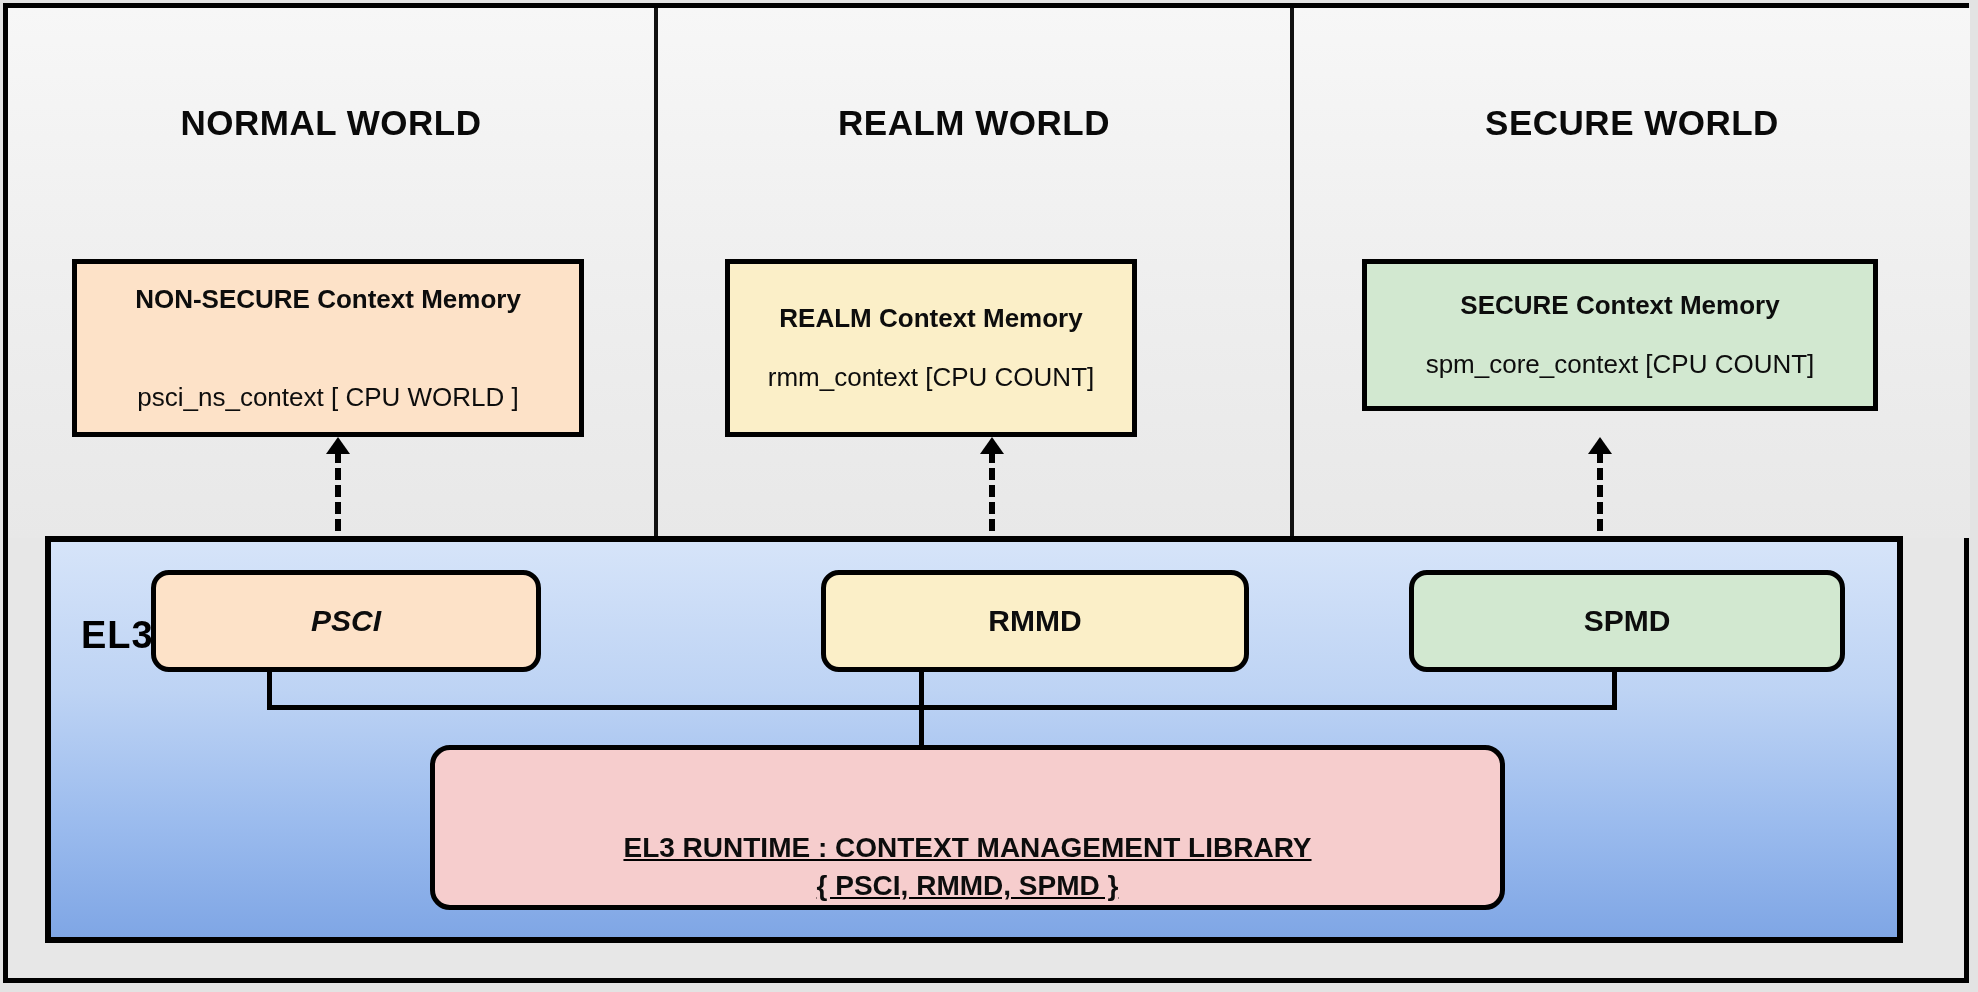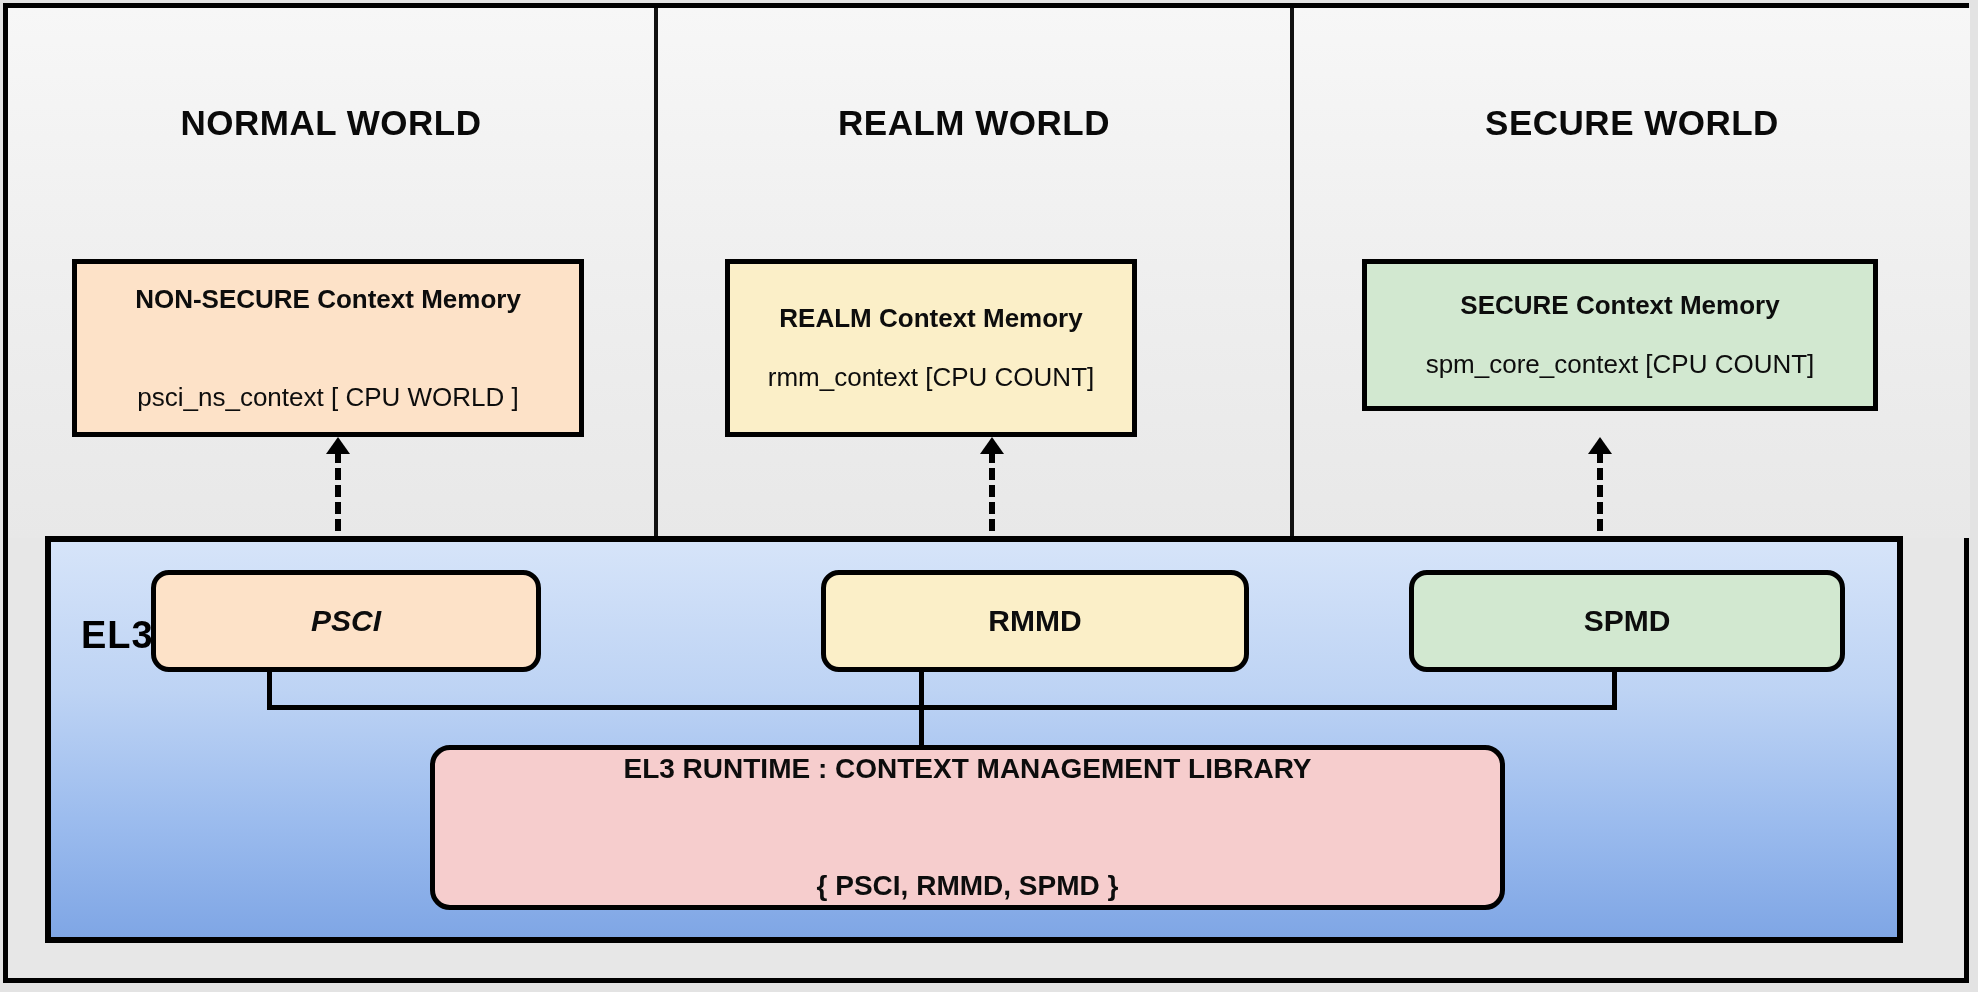--- a/index.html
+++ b/index.html
@@ -151,22 +151,23 @@
   }
   
   .runtime-box {
     position: absolute;
     border: 5px solid #000000;
     border-radius: 20px;
     box-sizing: border-box;
     display: flex;
     flex-direction: column;
     align-items: center;
-    justify-content: space-between;
+    justify-content: flex-end;
     background: #f6cdcd;
+    text-decoration: underline;
   }
   .runtime-line {
     font-size: 28px;
     font-weight: bold;
     color: #0d0d0d;
     text-align: center;
     line-height: 1.35;
   }
 </style>
 </head>

